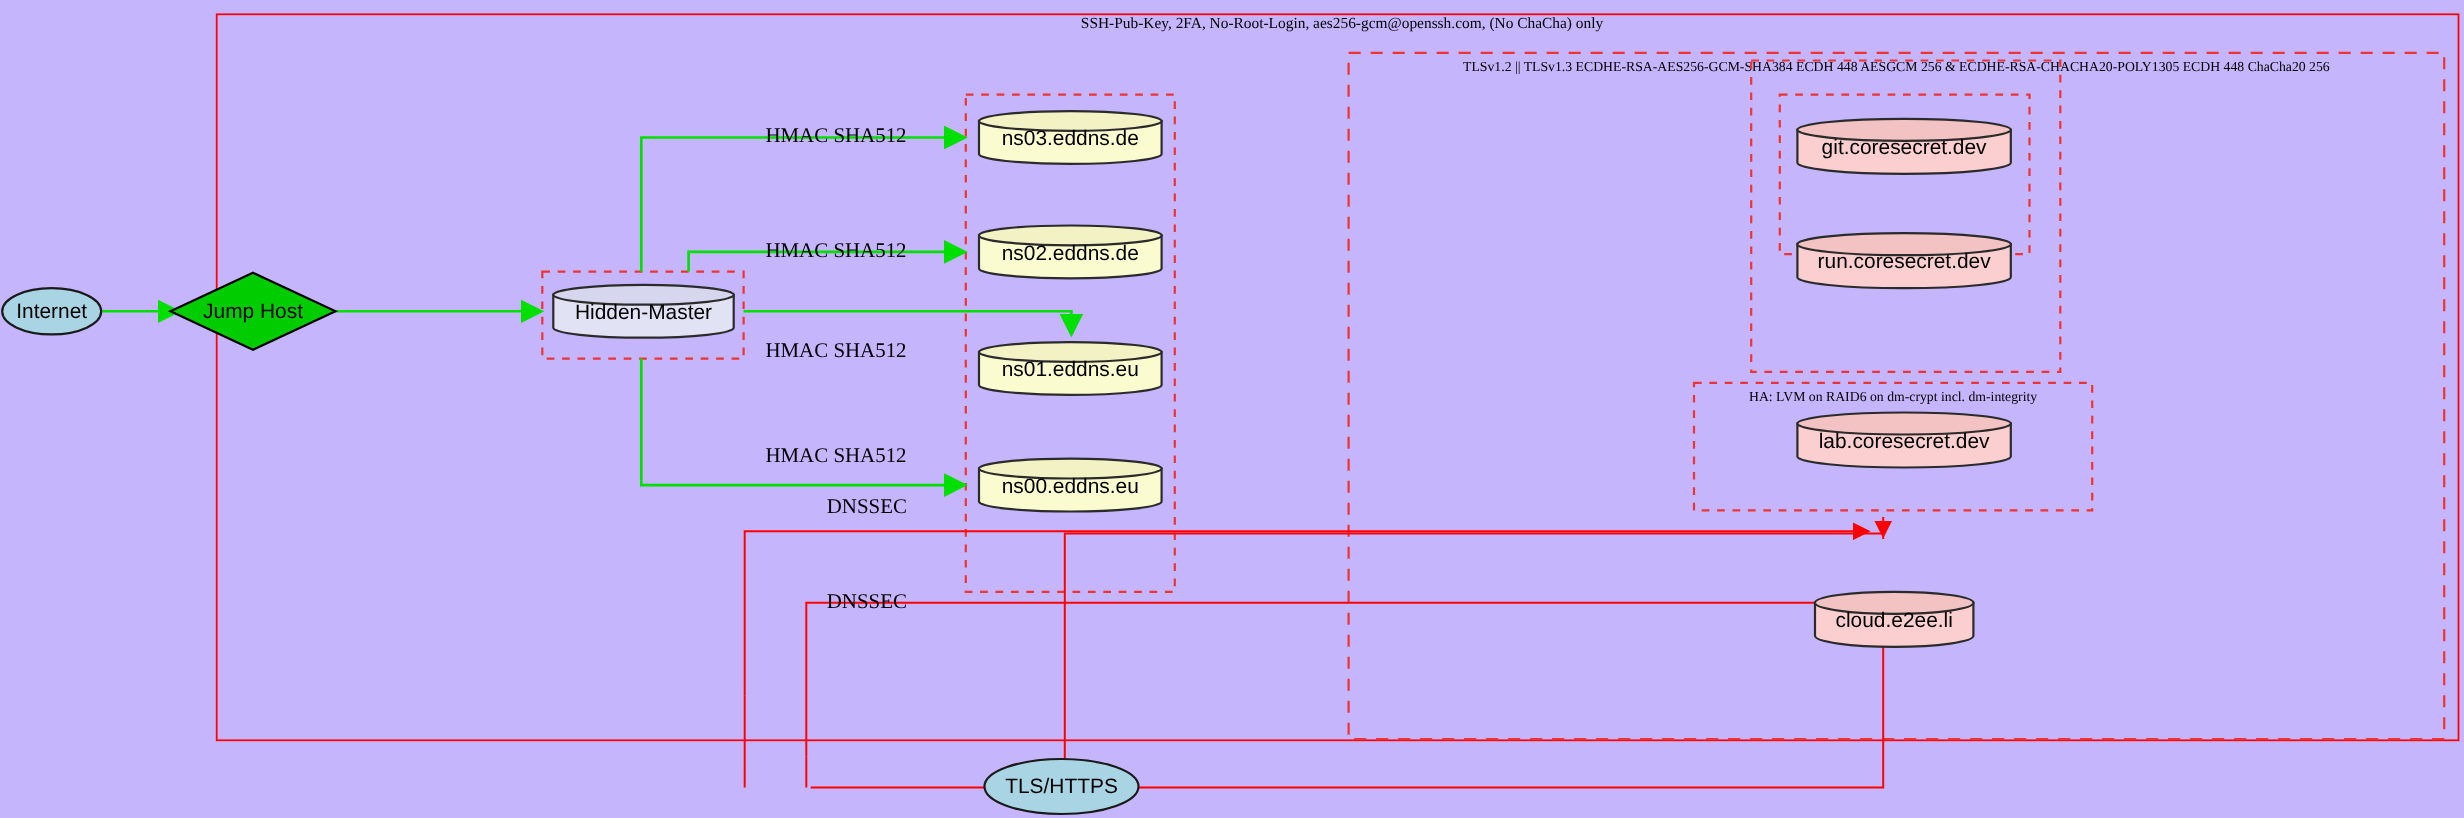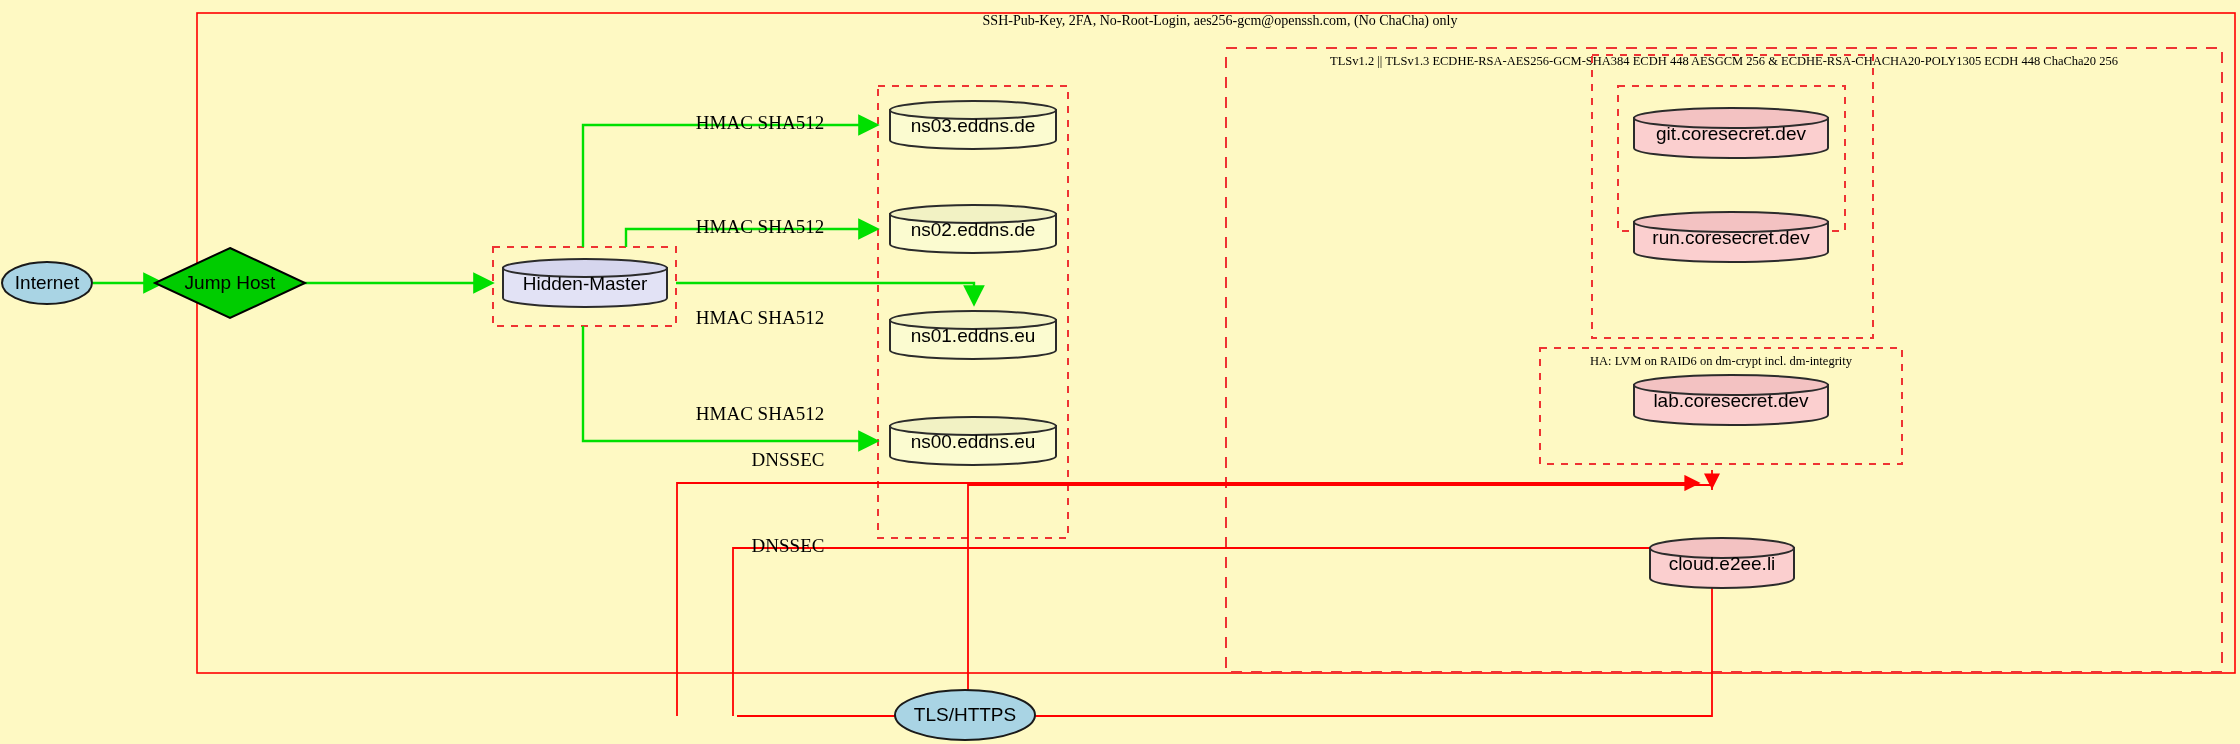--- a/index.html
+++ b/index.html
@@ -4,21 +4,21 @@
 <style>
   html, body {
     margin: 0;
     padding: 0;
     background: #ffffff;
   }
   #diagram-root {
     position: relative;
     width: 2240px;
     height: 744px;
-    background: #fef9c3;
+    background: #c4b5fd;
     font-family: "Liberation Sans", sans-serif;
     overflow: hidden;
   }
   svg.canvas {
     position: absolute;
     top: 0;
     left: 0;
     width: 2240px;
     height: 744px;
   }

